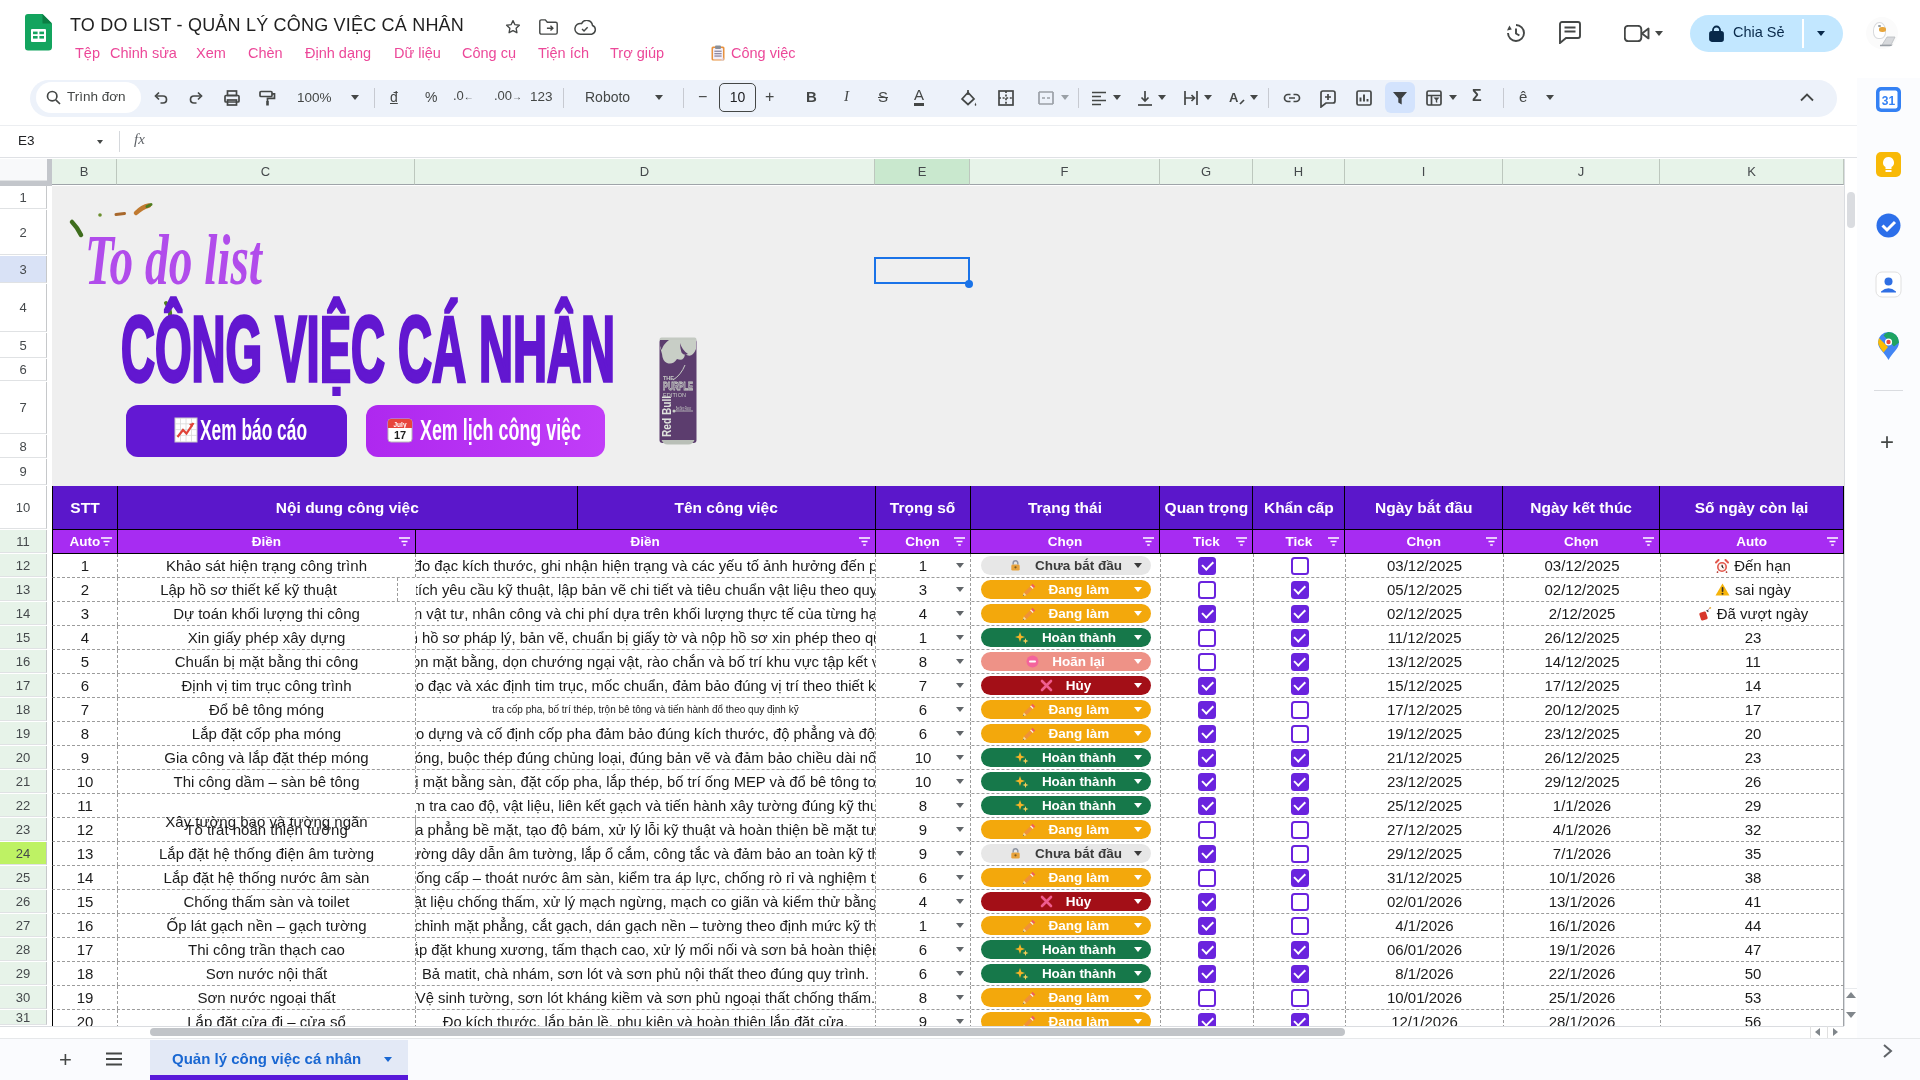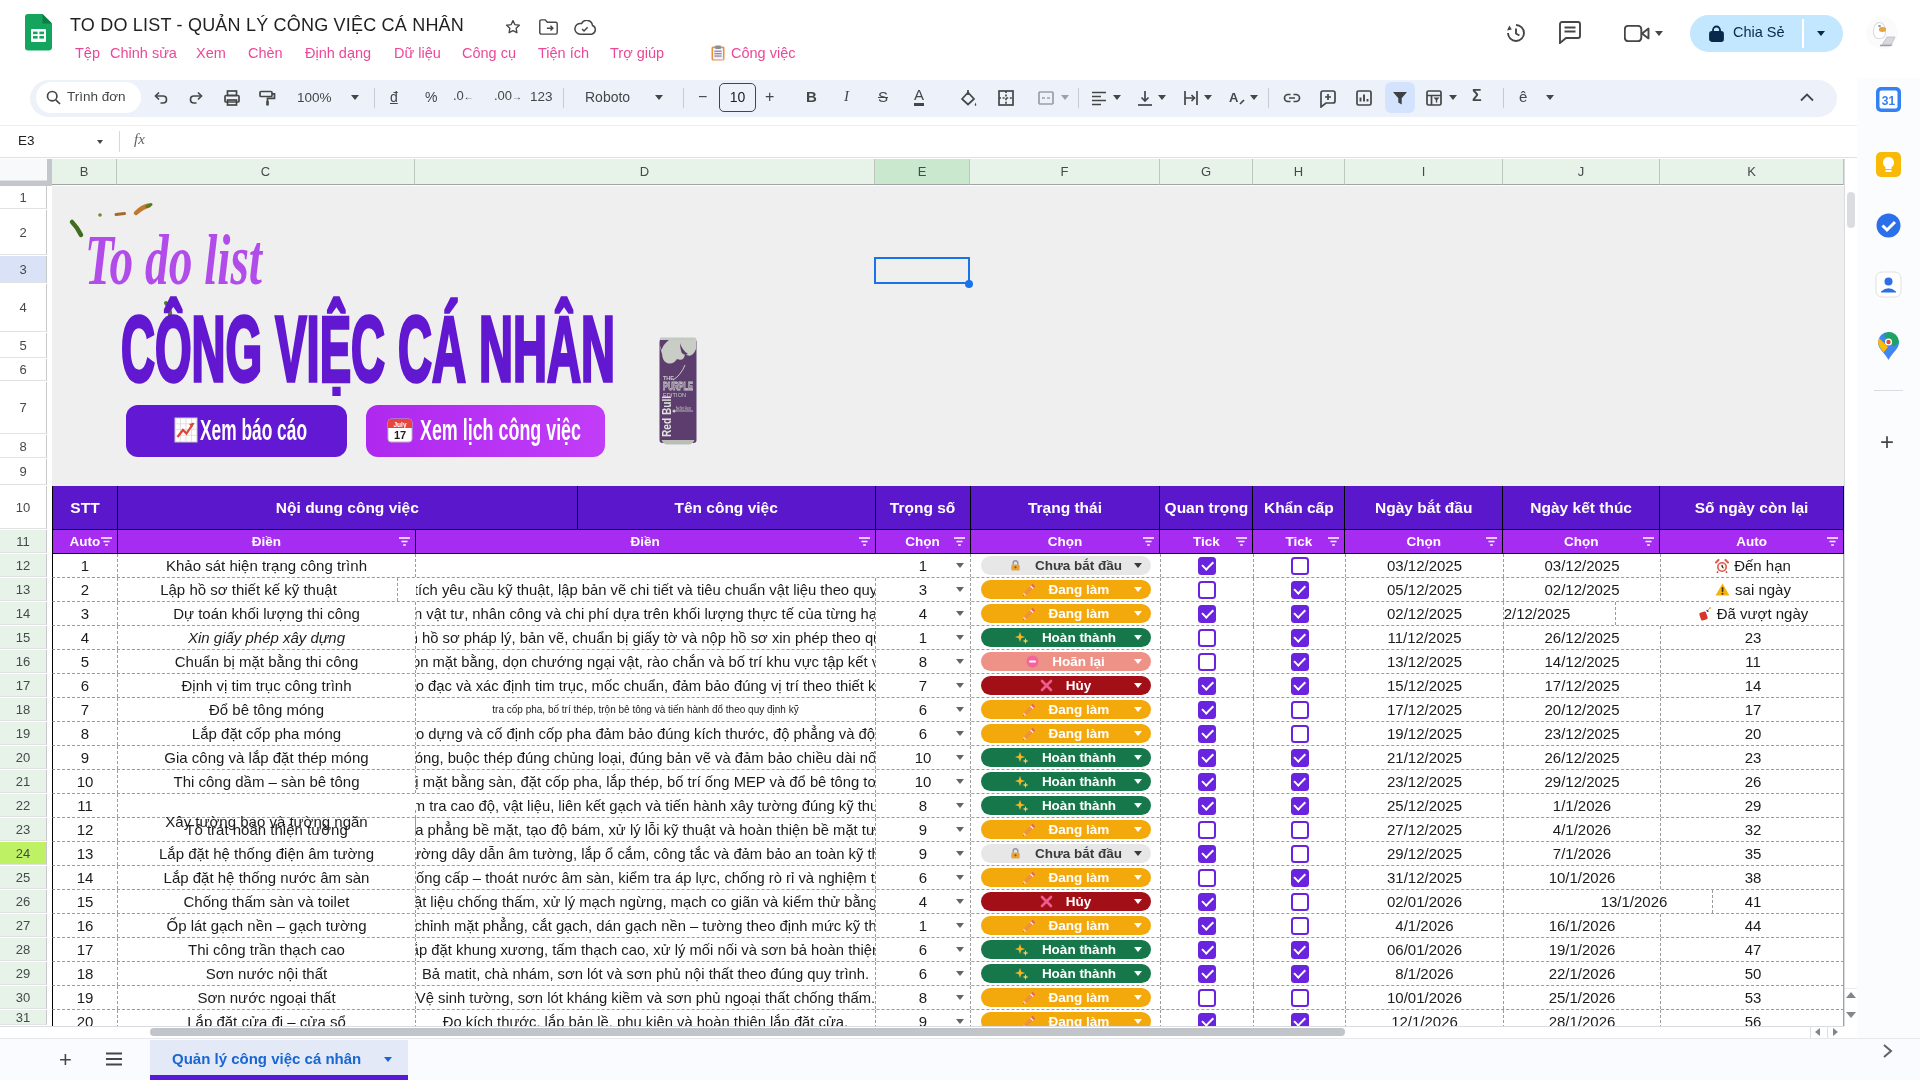--- a/index.html
+++ b/index.html
@@ -371,20 +371,21 @@
     <div class="sc" style="width:157px">Chọn<svg class="fi" width="11" height="10" viewBox="0 0 11 10">
         <path d="M0 1 h11 M2.5 4.5 h6 M4.2 8 h2.6" stroke="#fff" stroke-width="1.7"></path>
       </svg></div>
     <div class="sc" style="width:184px">Auto<svg class="fi" width="11" height="10" viewBox="0 0 11 10">
         <path d="M0 1 h11 M2.5 4.5 h6 M4.2 8 h2.6" stroke="#fff" stroke-width="1.7"></path>
       </svg></div>
   </div>
 <div class="a row" style="top:554px;border-left:1px solid #000">
     <div class="cell" style="left:0px;width:65px;">1</div>
     <div class="cell" style="left:65px;width:298px;">Khảo sát hiện trạng công trình</div>
+    <div class="cell" style="left:363px;width:460px;font-size:14.8px">đo đạc kích thước, ghi nhận hiện trạng và các yếu tố ảnh hưởng đến p</div>
     <div class="cell" style="left:823px;width:95px;">1<span class="etri"></span></div>
     <div class="cell" style="left:918px;width:190px;">
       <span class="pill" style="background:#e7e7e7;color:#3a3a3a"><span style="display:flex;align-items:center;margin-right:8px">
           <svg width="13" height="13" viewBox="0 0 14 14" style="margin-right:5px">
             <rect x="2.5" y="6" width="9" height="6.5" rx="1.5" fill="#e8a33d"></rect>
             <path d="M4.5 6 V4.5 a2.5 2.5 0 0 1 5 0 V6" fill="none" stroke="#8f96a3" stroke-width="1.6"></path>
             <circle cx="7" cy="9" r="1.2" fill="#7a5a1e"></circle>
           </svg>
         </span>Chưa bắt đầu<span class="ptri" style="border-top-color:#3a3a3a"></span></span>
     </div>
@@ -450,31 +451,31 @@
           </svg>
         </span>Đang làm<span class="ptri" style="border-top-color:#fff"></span></span>
     </div>
     <div class="cell" style="left:1108px;width:93px;">
       <span class="ck on"></span>
     </div>
     <div class="cell" style="left:1201px;width:92px;">
       <span class="ck on"></span>
     </div>
     <div class="cell" style="left:1293px;width:158px;">02/12/2025</div>
-    <div class="cell" style="left:1406px;width:157px;">2/12/2025</div>
+    <div class="cell" style="left:1451px;width:157px;">2/12/2025</div>
     <div class="cell" style="left:1608px;width:184px;border-right:none"><svg width="14" height="14" viewBox="0 0 14 14" style="margin-right:5px">
         <rect x="2" y="5" width="7" height="8" rx="1.4" fill="#d8362a" transform="rotate(-18 5.5 9)"></rect>
         <path d="M9 4 q2-1.5 3-3.5" stroke="#b9849b" stroke-width="1" fill="none"></path>
         <circle cx="12.3" cy="0.9" r="0.9" fill="#e8b43c"></circle>
         <path d="M8.6 3.2 l1.8 1.4" stroke="#3f3f3f" stroke-width="1.4"></path>
       </svg>Đã vượt ngày</div>
   </div>
 <div class="a row" style="top:626px;border-left:1px solid #000">
     <div class="cell" style="left:0px;width:65px;">4</div>
-    <div class="cell" style="left:65px;width:298px;font-style:italic;">Xin giấy phép xây dựng</div>
+    <div class="cell" style="left:65px;width:298px;">Xin giấy phép xây dựng</div>
     <div class="cell" style="left:363px;width:460px;font-size:14.8px">n hồ sơ pháp lý, bản vẽ, chuẩn bị giấy tờ và nộp hồ sơ xin phép theo qu</div>
     <div class="cell" style="left:823px;width:95px;">1<span class="etri"></span></div>
     <div class="cell" style="left:918px;width:190px;">
       <span class="pill" style="background:#16784a;color:#fff"><span style="display:flex;align-items:center;margin-right:8px">
           <svg width="14" height="14" viewBox="0 0 14 14" style="margin-right:5px">
             <path d="M5 1 L6.3 4.7 L10 6 L6.3 7.3 L5 11 L3.7 7.3 L0 6 L3.7 4.7 Z" fill="#f5b427"></path>
             <path d="M10.5 7 L11.3 9.2 L13.5 10 L11.3 10.8 L10.5 13 L9.7 10.8 L7.5 10 L9.7 9.2 Z" fill="#f9cf58"></path>
           </svg>
         </span>Hoàn thành<span class="ptri" style="border-top-color:#fff"></span></span>
     </div>
@@ -742,21 +743,21 @@
           </svg>
         </span>Hủy<span class="ptri" style="border-top-color:#fff"></span></span>
     </div>
     <div class="cell" style="left:1108px;width:93px;">
       <span class="ck on"></span>
     </div>
     <div class="cell" style="left:1201px;width:92px;">
       <span class="ck off"></span>
     </div>
     <div class="cell" style="left:1293px;width:158px;">02/01/2026</div>
-    <div class="cell" style="left:1503px;width:157px;">13/1/2026</div>
+    <div class="cell" style="left:1451px;width:157px;">13/1/2026</div>
     <div class="cell" style="left:1608px;width:184px;border-right:none">41</div>
   </div>
 <div class="a row" style="top:914px;border-left:1px solid #000">
     <div class="cell" style="left:0px;width:65px;">16</div>
     <div class="cell" style="left:65px;width:298px;">Ốp lát gạch nền – gạch tường</div>
     <div class="cell" style="left:363px;width:460px;font-size:14.8px">chỉnh mặt phẳng, cắt gạch, dán gạch nền – tường theo định mức kỹ th</div>
     <div class="cell" style="left:823px;width:95px;">1<span class="etri"></span></div>
     <div class="cell" style="left:918px;width:190px;">
       <span class="pill" style="background:#f3a80c;color:#fff"><span style="display:flex;align-items:center;margin-right:8px">
           <svg width="14" height="14" viewBox="0 0 14 14" style="margin-right:5px">

